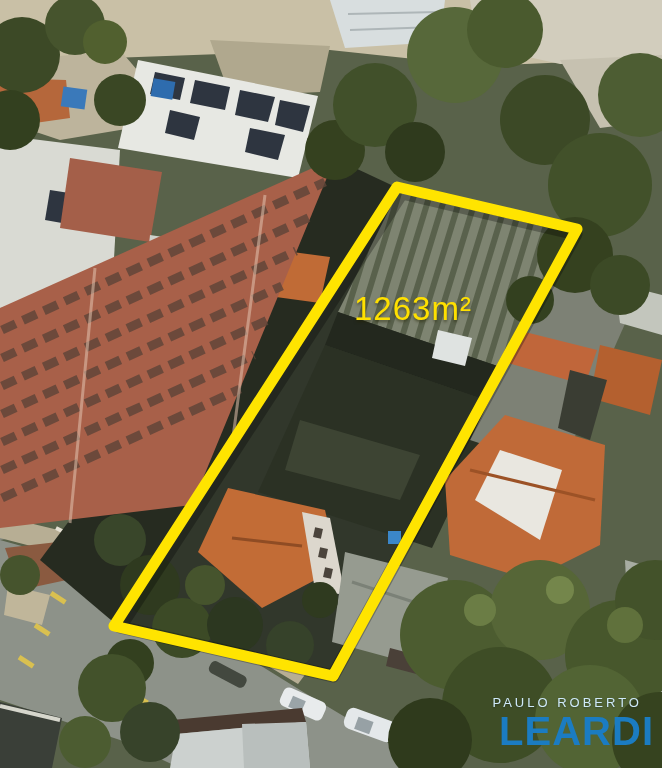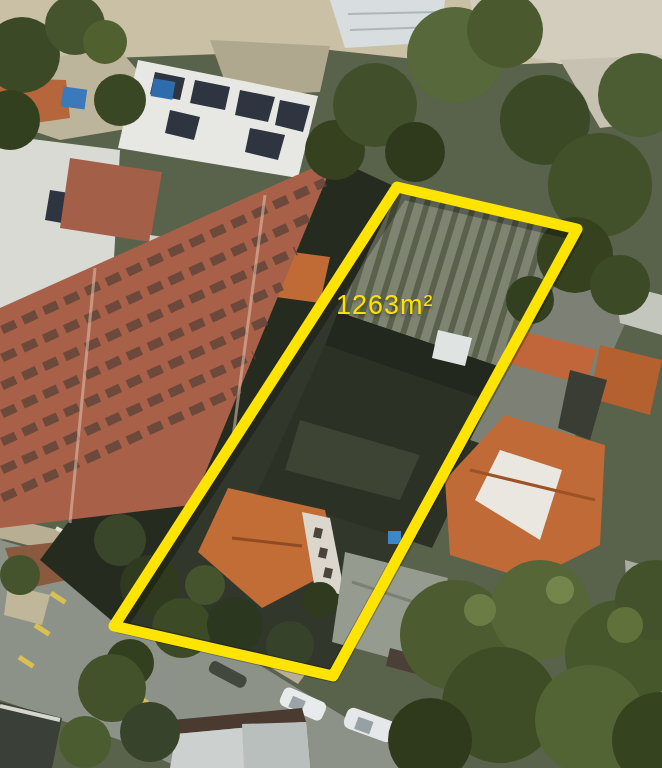--- a/index.html
+++ b/index.html
@@ -2,22 +2,22 @@
 <html><head>
 <meta charset="utf-8">
 <style>
   html,body{margin:0;padding:0;background:#111;}
   .stage{
     position:relative;width:662px;height:768px;overflow:hidden;
     font-family:"Liberation Sans",sans-serif;background:#59624a;
   }
   .stage svg{position:absolute;left:0;top:0;display:block;}
   .area-label{
-    position:absolute;left:336px;top:290px;
-    font-size:27px;font-weight:400;letter-spacing:1px;
+    position:absolute;left:354px;top:290px;
+    font-size:33px;font-weight:400;letter-spacing:1px;
     color:#ffe000;
     text-shadow:0 2px 3px rgba(35,35,0,.55);
     white-space:nowrap;
   }
   .brand{
     position:absolute;right:8px;bottom:17px;
     text-align:right;line-height:1;
   }
   .brand-top{
     font-size:13px;letter-spacing:3px;color:#cfe9f8;
@@ -218,14 +218,18 @@
       <rect x="62" y="88" width="24" height="20" transform="rotate(8 74 98)" fill="#3a79ba"></rect>
       <rect x="388" y="531" width="13" height="13" fill="#3b87c9"></rect>
     </g>
 
     <path d="M400,190 L574,231 L331,673 L118,624 Z" fill="none" stroke="rgba(0,0,0,0.28)" stroke-width="13" stroke-linejoin="round" transform="translate(2,3)"></path>
     <path d="M397,187 L577,229 L333,676 L114,626 Z" fill="none" stroke="#FFE400" stroke-width="11" stroke-linejoin="round"></path>
   </svg>
 
   <div class="area-label">1263m²</div>
 
+  <div class="brand">
+    <div class="brand-top">PAULO ROBERTO</div>
+    <div class="brand-main">LEARDI</div>
+  </div>
 
 </div>
 
 </body></html>

